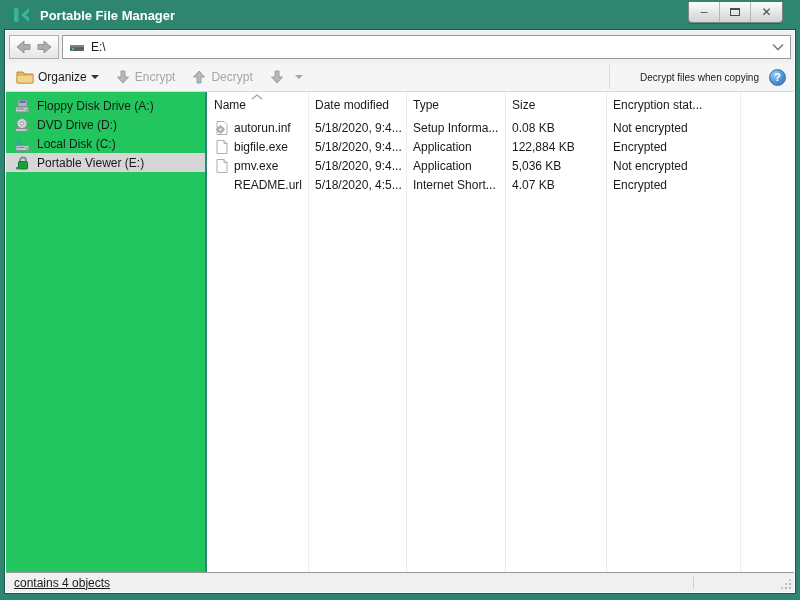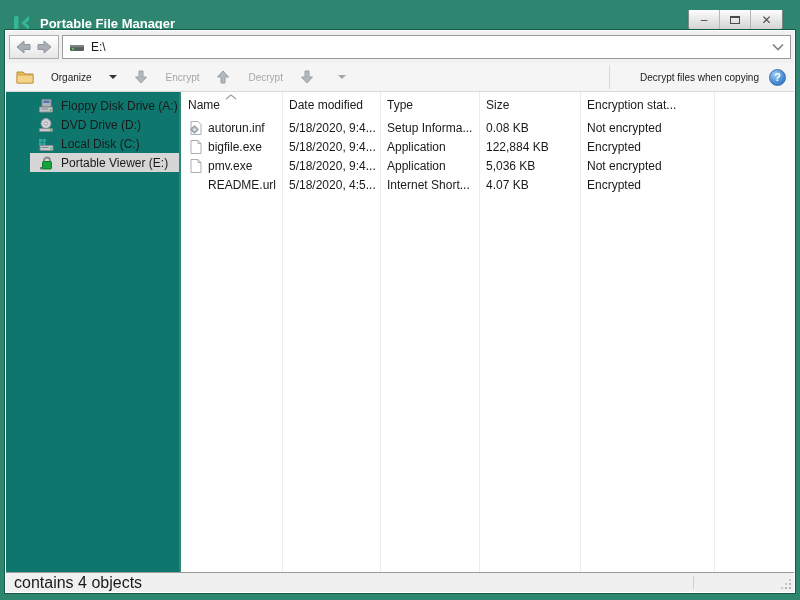--- a/index.html
+++ b/index.html
@@ -1,20 +1,20 @@
 <!DOCTYPE html>
 <html><head>
 <meta charset="utf-8">
 <style>
   * { margin:0; padding:0; box-sizing:border-box; }
   html,body { width:800px; height:600px; font-family:"Liberation Sans","DejaVu Sans",sans-serif; }
   .window { position:relative; width:800px; height:600px; background:#2e8671; overflow:hidden; }
 
   
-  .titlebar { position:absolute; left:0; top:8px; width:800px; height:30px; display:flex; align-items:center; }
+  .titlebar { position:absolute; left:0; top:0; width:800px; height:30px; display:flex; align-items:center; }
   .logo { margin-left:12px; width:20px; height:20px; display:flex; align-items:center; justify-content:center; }
   .title { margin-left:8px; color:#ffffff; font-size:13px; font-weight:bold; }
   .winctrls { position:absolute; top:2px; right:17px; display:flex; border:1px solid #7e8a88; border-top:none;
               border-radius:0 0 4px 4px; overflow:hidden; box-shadow:0 1px 1px rgba(0,0,0,.25); }
   .winbtn { width:31px; height:20px; background:linear-gradient(#fdfdfd,#e9e9e9 45%,#d2d2d2); color:#4a4a4a;
             display:flex; align-items:center; justify-content:center; font-size:12px; border-right:1px solid #b5b5b5; cursor:default; }
   .winbtn:last-child { border-right:none; }
   .maxglyph { width:10px; height:8px; border:1px solid #4a4a4a; border-top-width:2px; }
 
   
@@ -26,54 +26,54 @@
   .navbtns { width:50px; height:24px; border:1px solid #b0b0b0; background:linear-gradient(#ffffff,#e6e6e6);
              display:flex; align-items:center; justify-content:center; gap:4px; }
   .addrbar { flex:1; height:24px; margin-left:3px; border:1px solid #9a9a9a; background:#ffffff;
              display:flex; align-items:center; padding:0 6px; }
   .addrtext { font-size:12px; color:#1a1a1a; margin-left:6px; }
   .addr-spacer { flex:1; }
 
   
   .toolbar { height:29px; flex:none; position:relative; display:flex; align-items:center; background:#f5f5f5;
              border-bottom:1px solid #d9d9d9; padding-left:10px; }
-  .tbtn { display:flex; align-items:center; gap:17px; font-size:10px; margin-right:16px; cursor:default; }
+  .tbtn { display:flex; align-items:center; gap:4px; font-size:12px; margin-right:16px; cursor:default; }
   .tbtn .lbl-on { color:#1a1a1a; }
   .tbtn .lbl-off { color:#a6a6a6; }
   .caret-dark { width:0; height:0; border-left:4px solid transparent; border-right:4px solid transparent; border-top:4px solid #333; }
   .caret-gray { width:0; height:0; border-left:4px solid transparent; border-right:4px solid transparent; border-top:4px solid #a6a6a6; margin-left:6px; }
   .tb-sep { position:absolute; left:603px; top:2px; bottom:2px; width:1px; background:#d9d9d9; }
   .tb-right { position:absolute; right:8px; top:0; height:100%; display:flex; align-items:center; gap:10px; }
   .tb-right-label { font-size:10px; color:#1a1a1a; }
   .help-circle { width:17px; height:17px; border-radius:50%; color:#fff; font-size:11px; font-weight:bold;
                  background:radial-gradient(circle at 35% 30%, #9fd0f5, #4b8fd6 55%, #2f6db5); border:1px solid #3a72ae;
                  display:flex; align-items:center; justify-content:center; }
 
   
   .main { flex:1; display:flex; min-height:0; }
-  .sidebar { width:173px; background:#0f766e; padding-top:4px; flex:none;padding-left:24px; }
+  .sidebar { width:199px; background:#22c55e; padding-top:4px; flex:none; }
   .sideitem { height:19px; display:flex; align-items:center; padding-left:8px; font-size:12px; color:#1a1a1a; cursor:default; }
   .sideitem.sel { background:#d6d6d6; }
   .sideitem .ico { width:16px; height:16px; margin-right:7px; flex:none; display:flex; align-items:center; justify-content:center; }
   .splitter { width:2px; background:#2e8671; flex:none; }
   .filearea { flex:1; background:#ffffff; position:relative; overflow:hidden; }
   .colguide { position:absolute; top:0; bottom:0; width:1px; background:#e8edf2; }
   .lhead { position:relative; display:flex; height:26px; align-items:center; }
   .lhead .hcell { font-size:12px; color:#1a1a1a; padding-left:7px; }
   .sortmark { position:absolute; left:44px; top:2px; }
   .frow { position:relative; display:flex; height:19px; align-items:center; }
   .fcell { font-size:12px; color:#1a1a1a; padding-left:7px; white-space:nowrap; overflow:hidden; }
   .c-name{width:101px;} .c-date{width:98px;} .c-type{width:99px;} .c-size{width:101px;} .c-enc{width:134px;}
   .fico { display:inline-block; width:16px; height:16px; margin-right:4px; vertical-align:-3px; }
   .namewrap { display:flex; align-items:center; }
 
   
   .statusbar { height:20px; flex:none; background:#f0f0f0; border-top:1px solid #9a9a9a; position:relative;
                display:flex; align-items:center; padding-left:8px; }
-  .statustext { font-size:16px; color:#1a1a1a; }
+  .statustext { font-size:12px; color:#1a1a1a;text-decoration:underline; }
   .status-sep { position:absolute; right:100px; top:3px; bottom:3px; width:1px; background:#d0d0d0; }
   .grip { position:absolute; right:2px; bottom:2px; width:12px; height:12px; }
 </style>
 </head>
 <body>
 
 <div class="window">
 
   <div class="titlebar">
     <div class="logo">

